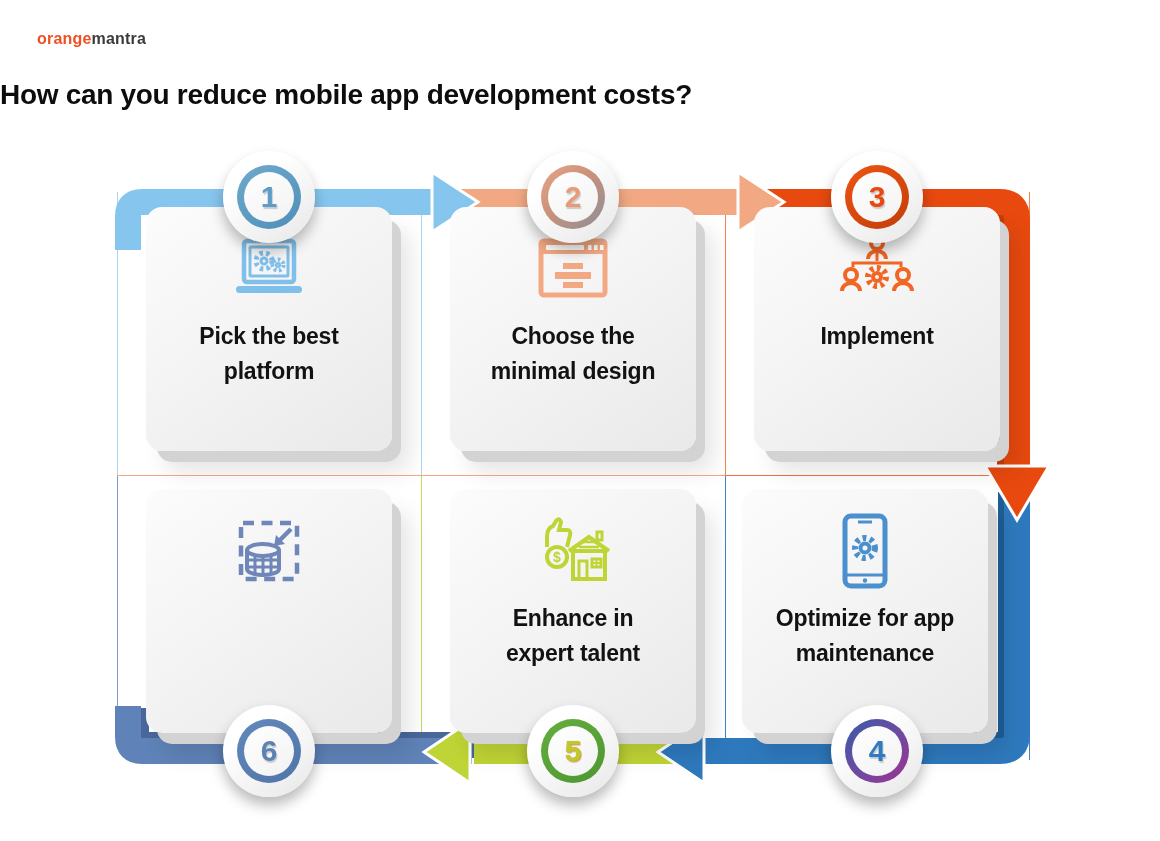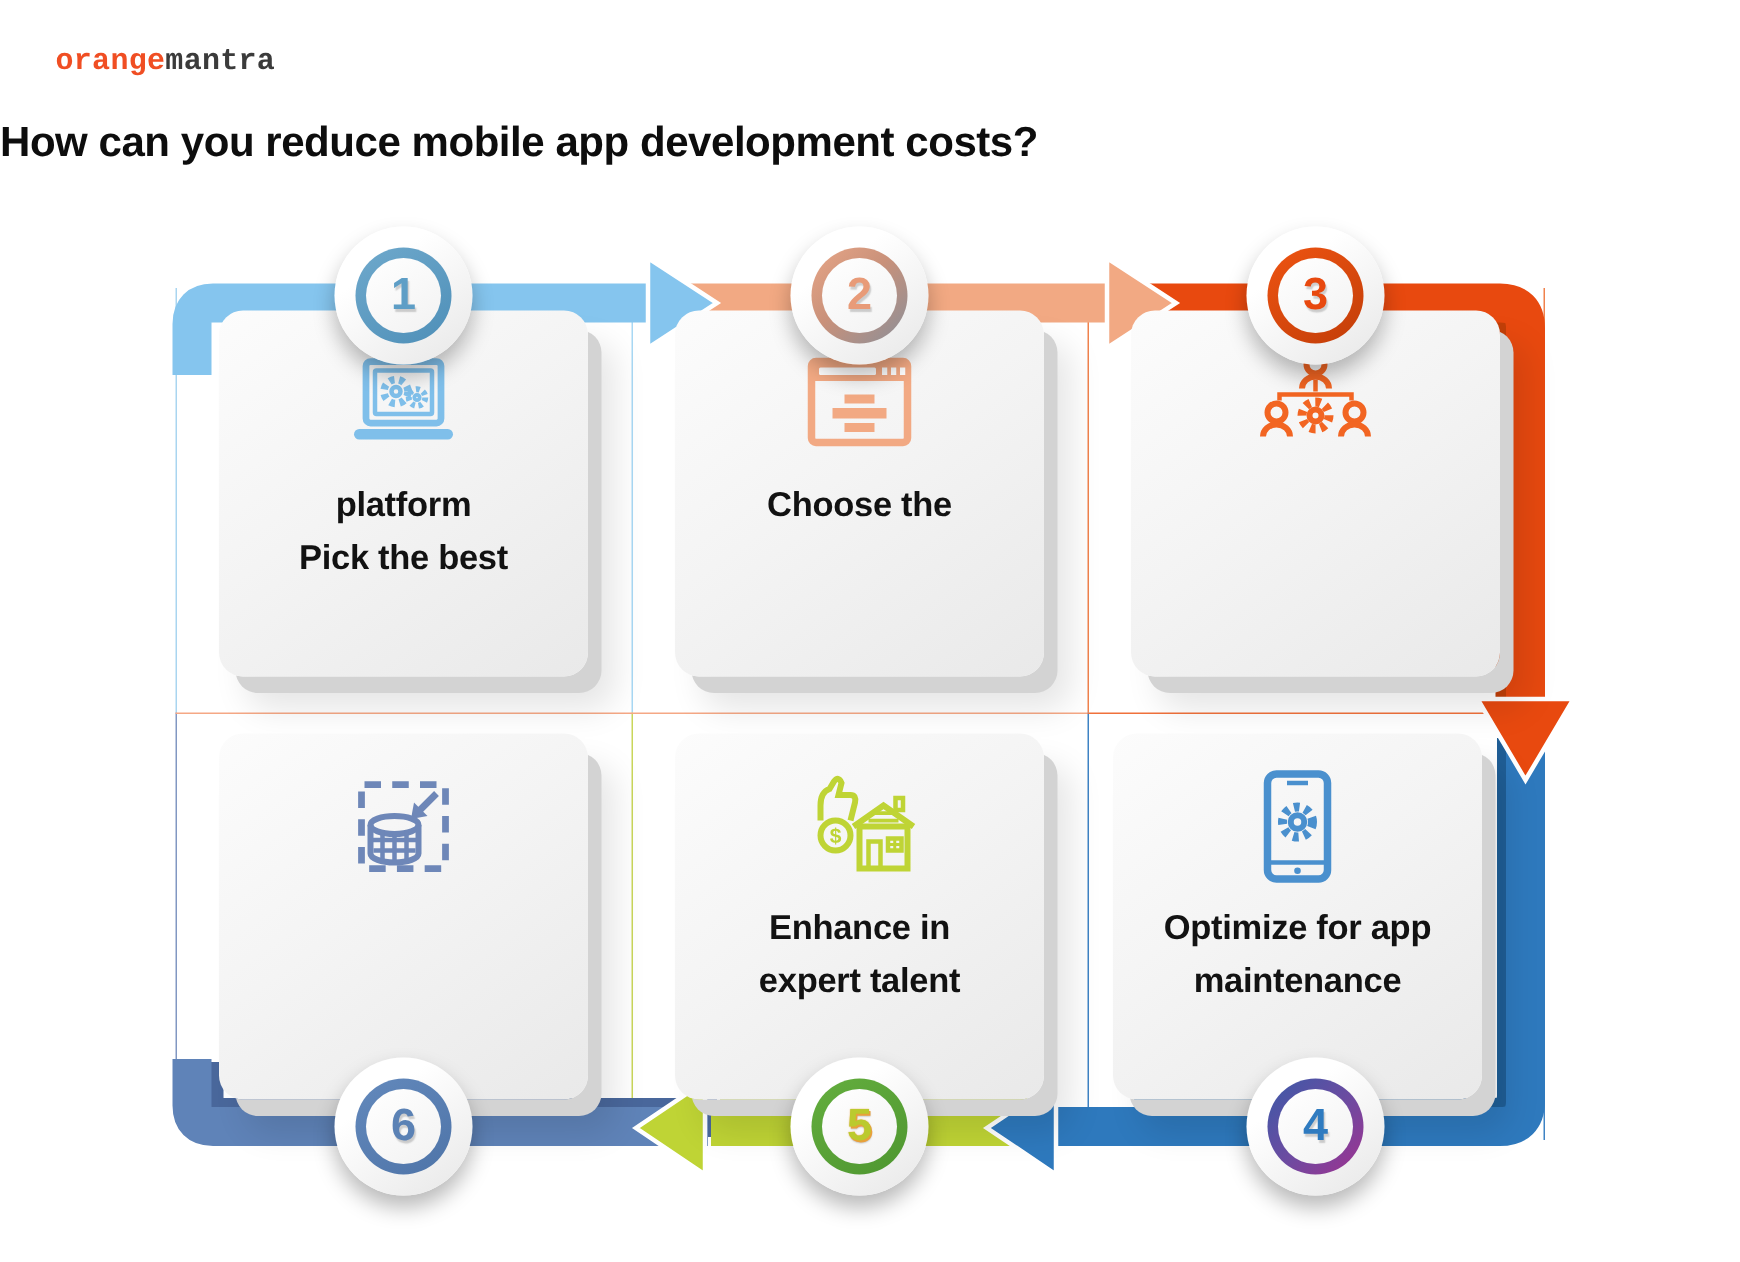--- a/index.html
+++ b/index.html
@@ -1,20 +1,20 @@
 <!DOCTYPE html>
 <html><head>
 <meta charset="utf-8">
 <style>
   html,body{margin:0;padding:0;}
   body{background:#ffffff;font-family:"Liberation Sans",sans-serif;}
   .stage{position:relative;width:1160px;height:841px;background:#ffffff;overflow:hidden;}
 
   
-  .logo{position:absolute;left:37px;top:30px;font-family:Liberation Mono, monospace;font-weight:700;font-size:20px;letter-spacing:.2px;}
+  .logo{position:absolute;left:37px;top:30px;font-family:Liberation Sans, sans-serif;font-weight:700;font-size:16px;letter-spacing:.2px;}
   .logo .lg1{color:#F04E23;}
   .logo .lg2{color:#3B3B3B;}
 
   
   .title{position:absolute;left:0;top:79px;width:100%;text-align:left;font-size:28px;font-weight:700;color:#0d0d0d;letter-spacing:-.3px;}
 
   
   .hl{position:absolute;z-index:1;}
   .v{width:1px;}
   .h{height:1px;}
@@ -124,59 +124,61 @@
         <rect x="15" y="5" width="50" height="41" rx="3" stroke-width="4.5"></rect>
         <rect x="21" y="11" width="38" height="29" rx="1" stroke-width="3"></rect>
         <circle cx="35" cy="25" r="8" stroke-width="5" stroke-dasharray="3.4,3.2"></circle>
         <circle cx="35" cy="25" r="3" stroke-width="3"></circle>
         <circle cx="49" cy="29" r="5.5" stroke-width="4" stroke-dasharray="2.6,2.4"></circle>
         <circle cx="49" cy="29" r="1.8" stroke-width="2.5"></circle>
         <rect x="7" y="50" width="66" height="7" rx="3.5" fill="#7FBFEA" stroke="none"></rect>
       </svg>
     </div>
     <div class="lbl">
+      <span>Pick the best</span>
       <span>platform</span>
-      <span>Pick the best</span>
     </div>
   </div>
 
   <div class="card cpos2">
     <div class="ic">
       <svg width="80" height="66" viewBox="0 0 80 66" fill="none" stroke="#F2A983">
         <rect x="8" y="5" width="64" height="54" rx="3" stroke-width="5"></rect>
         <rect x="8" y="5" width="64" height="13" fill="#F2A983" stroke="none"></rect>
         <rect x="13" y="9" width="38" height="5" rx="1" fill="#ffffff" stroke="none"></rect>
         <rect x="55" y="9" width="3.5" height="5" fill="#ffffff" stroke="none"></rect>
         <rect x="61" y="9" width="3.5" height="5" fill="#ffffff" stroke="none"></rect>
         <rect x="67" y="9" width="3.5" height="5" fill="#ffffff" stroke="none"></rect>
         <rect x="30" y="27" width="20" height="6" fill="#F2A983" stroke="none"></rect>
         <rect x="22" y="36" width="36" height="7" fill="#F2A983" stroke="none"></rect>
         <rect x="30" y="46" width="20" height="6" fill="#F2A983" stroke="none"></rect>
       </svg>
     </div>
     <div class="lbl">
       <span>Choose the</span>
+      <span>minimal design</span>
     </div>
   </div>
 
   <div class="card cpos3">
     <div class="ic">
       <svg width="80" height="72" viewBox="0 0 80 72" fill="none" stroke="#F26522">
         <circle cx="40" cy="10" r="6" stroke-width="4"></circle>
         <path d="M31,26 a9,8 0 0 1 18,0" stroke-width="4"></path>
         <circle cx="14" cy="42" r="6" stroke-width="4"></circle>
         <path d="M5,58 a9,8 0 0 1 18,0" stroke-width="4"></path>
         <circle cx="66" cy="42" r="6" stroke-width="4"></circle>
         <path d="M57,58 a9,8 0 0 1 18,0" stroke-width="4"></path>
         <path d="M16,34 V30 H64 V34 M40,20 V28" stroke-width="3"></path>
         <circle cx="40" cy="44" r="9" stroke-width="6" stroke-dasharray="3.6,3.4"></circle>
         <circle cx="40" cy="44" r="4" stroke-width="4"></circle>
       </svg>
     </div>
     <div class="lbl">
+      <span>Implement</span>
     </div>
   </div>
 
   <div class="card cpos6">
     <div class="ic">
       <svg width="74" height="74" viewBox="0 0 74 74" fill="none" stroke="#6E87B8">
         <rect x="9" y="9" width="56" height="56" rx="2" stroke-width="4.5" stroke-dasharray="11,7.5"></rect>
         <path d="M59,15 L45,29" stroke-width="4.5"></path>
         <polygon points="42,32 44,21 53,30" fill="#6E87B8" stroke="none"></polygon>
         <ellipse cx="31" cy="36" rx="16" ry="6" stroke-width="4"></ellipse>

